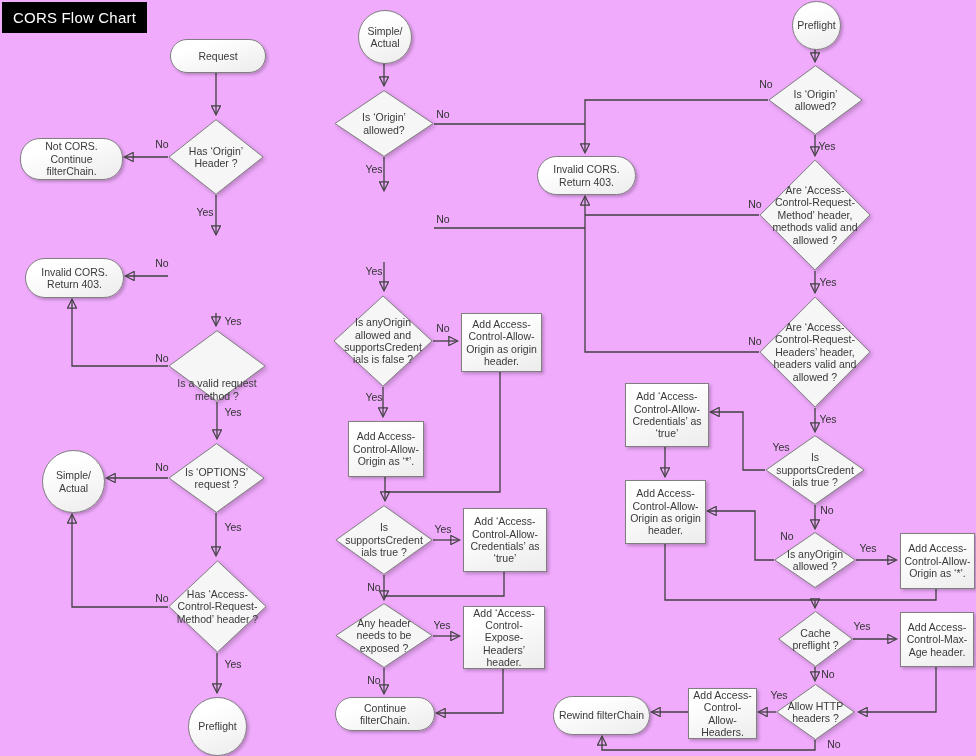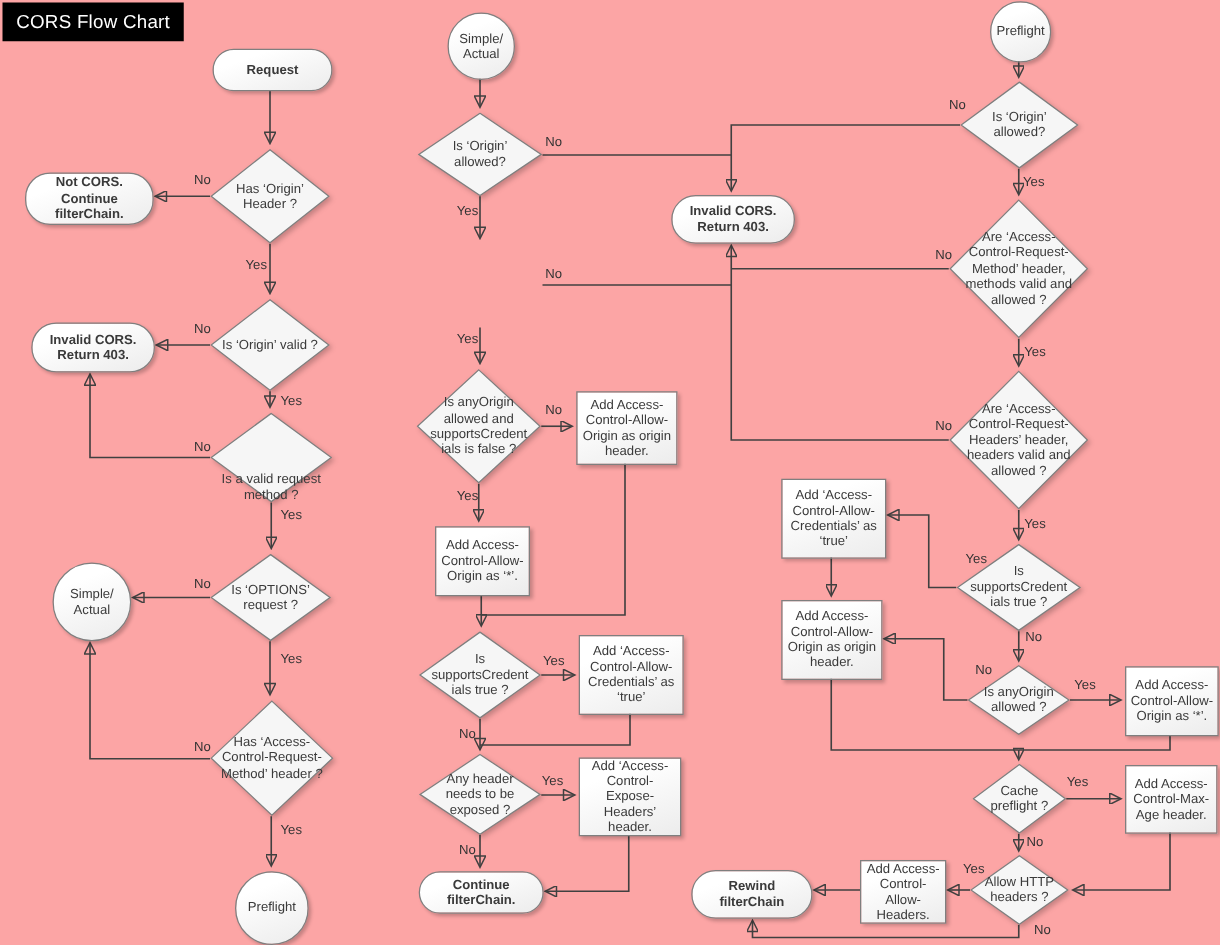--- a/index.html
+++ b/index.html
@@ -1,28 +1,28 @@
 <!DOCTYPE html>
 <html><head>
 <meta charset="utf-8">
 <style>
   html,body{margin:0;padding:0;background:#fff;}
-  .canvas{position:relative;width:976px;height:756px;background:#fca5a5;
+  .canvas{position:relative;width:976px;height:756px;background:#f0abfc;
           font-family:"Liberation Sans",sans-serif;overflow:hidden;}
   .wires{position:absolute;left:0;top:0;width:976px;height:756px;}
   .wires path{fill:none;stroke:#404040;stroke-width:1.3;}
   .title{position:absolute;left:2px;top:2px;background:#000;color:#fff;
          font-size:15px;padding:7px 11px;letter-spacing:.2px;}
   .node{position:absolute;display:flex;align-items:center;justify-content:center;
         text-align:center;font-size:10.5px;line-height:1.18;color:#3a3a3a;}
   .node span{display:block;width:94%;}
   .rect{background:linear-gradient(160deg,#ffffff 25%,#ececec);
         border:1px solid #7f7f7f;box-shadow:2px 2px 3px rgba(0,0,0,.22);}
   .stadium{background:linear-gradient(160deg,#ffffff 25%,#ececec);
-        border:1px solid #7f7f7f;border-radius:20px;box-shadow:2px 2px 3px rgba(0,0,0,.22);font-weight:bold;}
+        border:1px solid #7f7f7f;border-radius:20px;box-shadow:2px 2px 3px rgba(0,0,0,.22);}
   .circle{background:linear-gradient(160deg,#ffffff 25%,#ececec);
         border:1px solid #7f7f7f;border-radius:50%;box-shadow:2px 2px 3px rgba(0,0,0,.22);}
   .diamond{background:transparent;}
   .diamond .shape{position:absolute;left:0;top:0;width:100%;height:100%;
         filter:drop-shadow(2px 2px 2px rgba(0,0,0,.22));}
   .diamond polygon{fill:#f6f6f6;stroke:#7f7f7f;vector-effect:non-scaling-stroke;}
   .diamond span{position:relative;z-index:1;width:84%;}
   .elabel{position:absolute;transform:translate(-50%,-50%);font-size:10.5px;color:#333;}
 </style>
 </head>
@@ -95,26 +95,20 @@
     </div>
   <div class="node diamond" style="left:168px;top:119px;width:96px;height:76px;align-items:center;">
       <svg class="shape" viewBox="0 0 100 100" preserveAspectRatio="none">
         <polygon points="50,1 99,50 50,99 1,50"></polygon>
       </svg>
       <span>Has ‘Origin’ Header ?</span>
     </div>
   <div class="node stadium" style="left:20px;top:138px;width:101px;height:40px;">
       <span>Not CORS. Continue filterChain.</span>
     </div>
-  <div class="node diamond" style="left:168px;top:239px;width:96px;height:74px;">
-      <svg class="shape" viewBox="0 0 100 100" preserveAspectRatio="none">
-        <polygon points="50,1 99,50 50,99 1,50"></polygon>
-      </svg>
-      <span>Is ‘Origin’ valid ?</span>
-    </div>
   <div class="node stadium" style="left:25px;top:258px;width:97px;height:38px;">
       <span>Invalid CORS. Return 403.</span>
     </div>
   <div class="node diamond" style="left:168px;top:330px;width:98px;height:72px;align-items:flex-end;">
       <svg class="shape" viewBox="0 0 100 100" preserveAspectRatio="none">
         <polygon points="50,1 99,50 50,99 1,50"></polygon>
       </svg>
       <span>Is a valid request method ?</span>
     </div>
   <div class="node diamond" style="left:168px;top:443px;width:97px;height:70px;">

